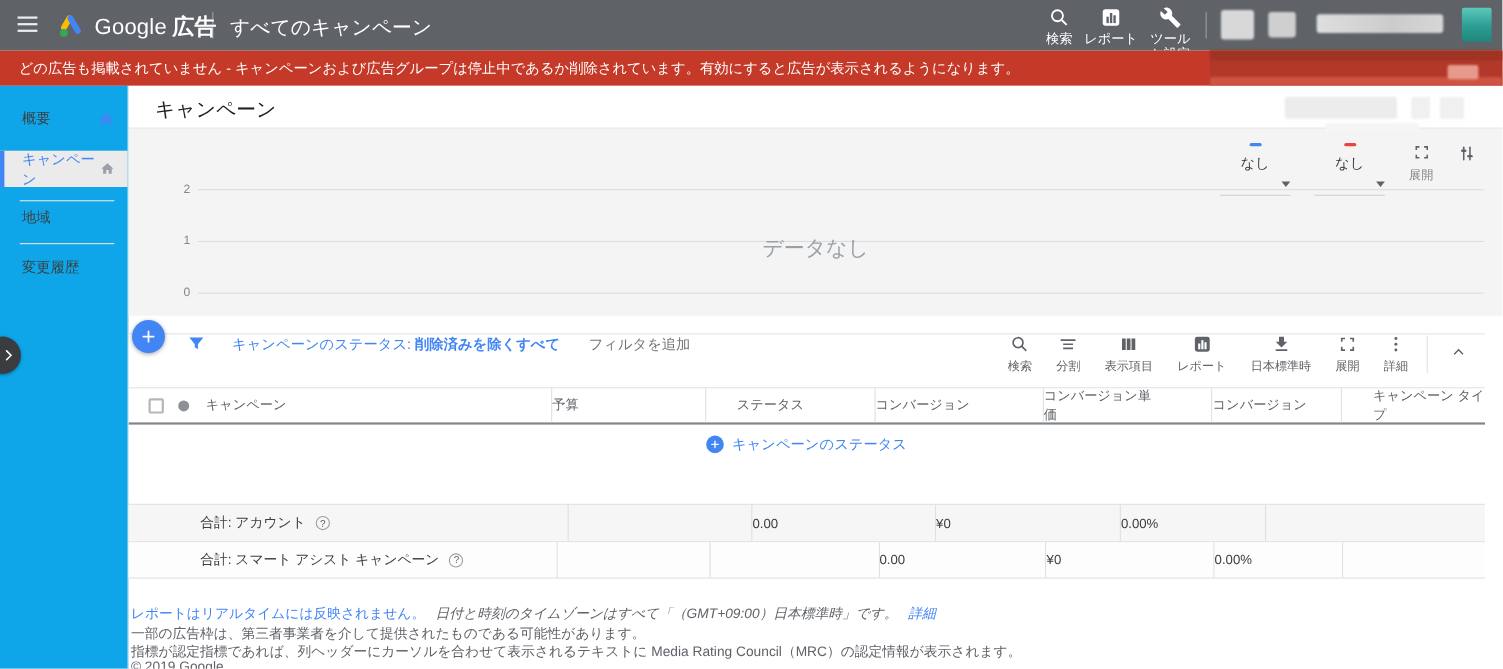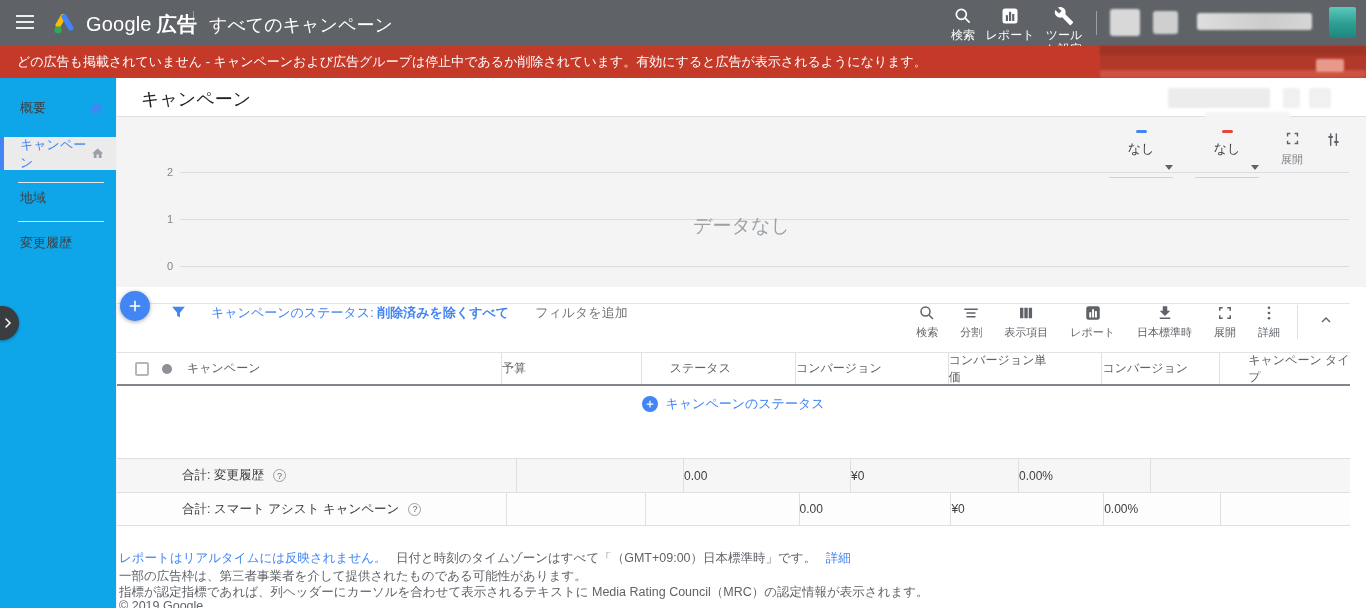--- a/index.html
+++ b/index.html
@@ -103,21 +103,21 @@
   .trow.alt1 { background:#f6f6f6; }
   .trow.alt2 { background:#fdfdfd; height:33px; }
   .tc.labelcell { padding-left:65px; font-size:12.5px; }
   .help { width:13px; height:13px; border:1px solid #9aa0a6; border-radius:50%; margin-left:9px; position:relative; cursor:pointer; flex:0 0 auto; }
   .help::before { content:"?"; position:absolute; left:0; right:0; top:0; bottom:0; font-size:9px; color:#5f6368;
                   display:flex; align-items:center; justify-content:center; }
 
   
   .fline { position:absolute; left:2px; font-size:12.5px; color:#5f6368; white-space:nowrap; }
   .flink { color:#4285f4; cursor:pointer; }
-  .fline .gap { margin-left:6px; }
+  .fline .gap { margin-left:6px;font-style:italic; }
 </style>
 </head>
 <body>
 
 <div class="stage">
 
   <header class="topbar">
     <span class="hamburger">
         <i></i>
         <i></i>
@@ -359,21 +359,21 @@
             <svg width="10" height="10" viewBox="0 0 24 24">
                 <path d="M12 5v14M5 12h14" stroke="#fff" stroke-width="3" stroke-linecap="round"></path>
               </svg>
           </span>
           <span class="create-text">キャンペーンのステータス</span>
         </div>
       </div>
 
       <div class="trow alt1">
         <div class="tc c0 labelcell">
-          <span>合計: 変更履歴</span>
+          <span>合計: アカウント</span>
           <span class="help"></span>
         </div>
         <div class="tc c2 leftpad">
             <span></span>
           </div>
         <div class="tc c3 right">
             <span>0.00</span>
           </div>
         <div class="tc c4 right">
             <span>¥0</span>

